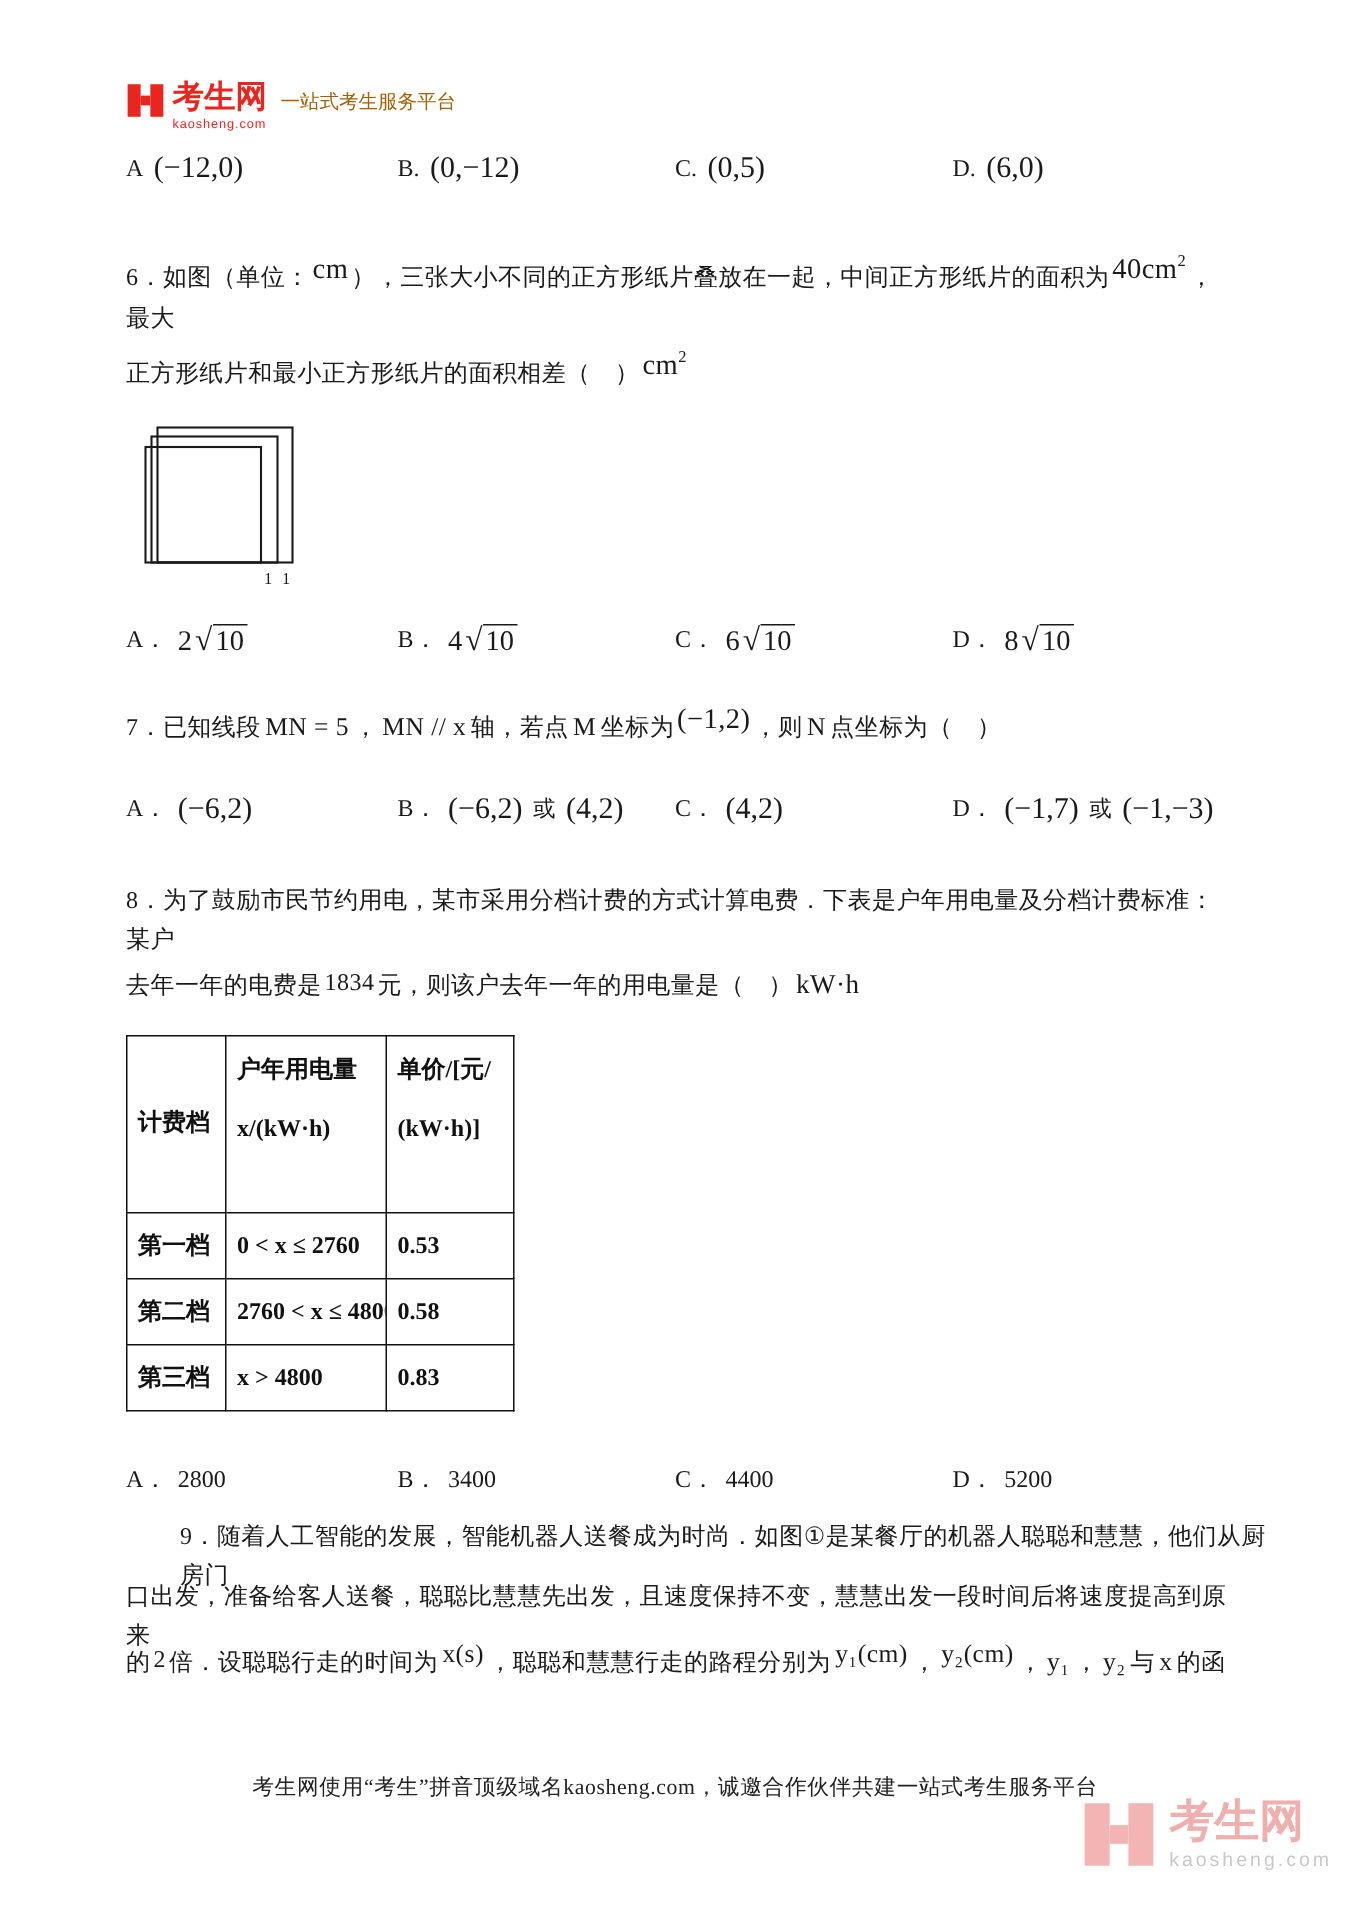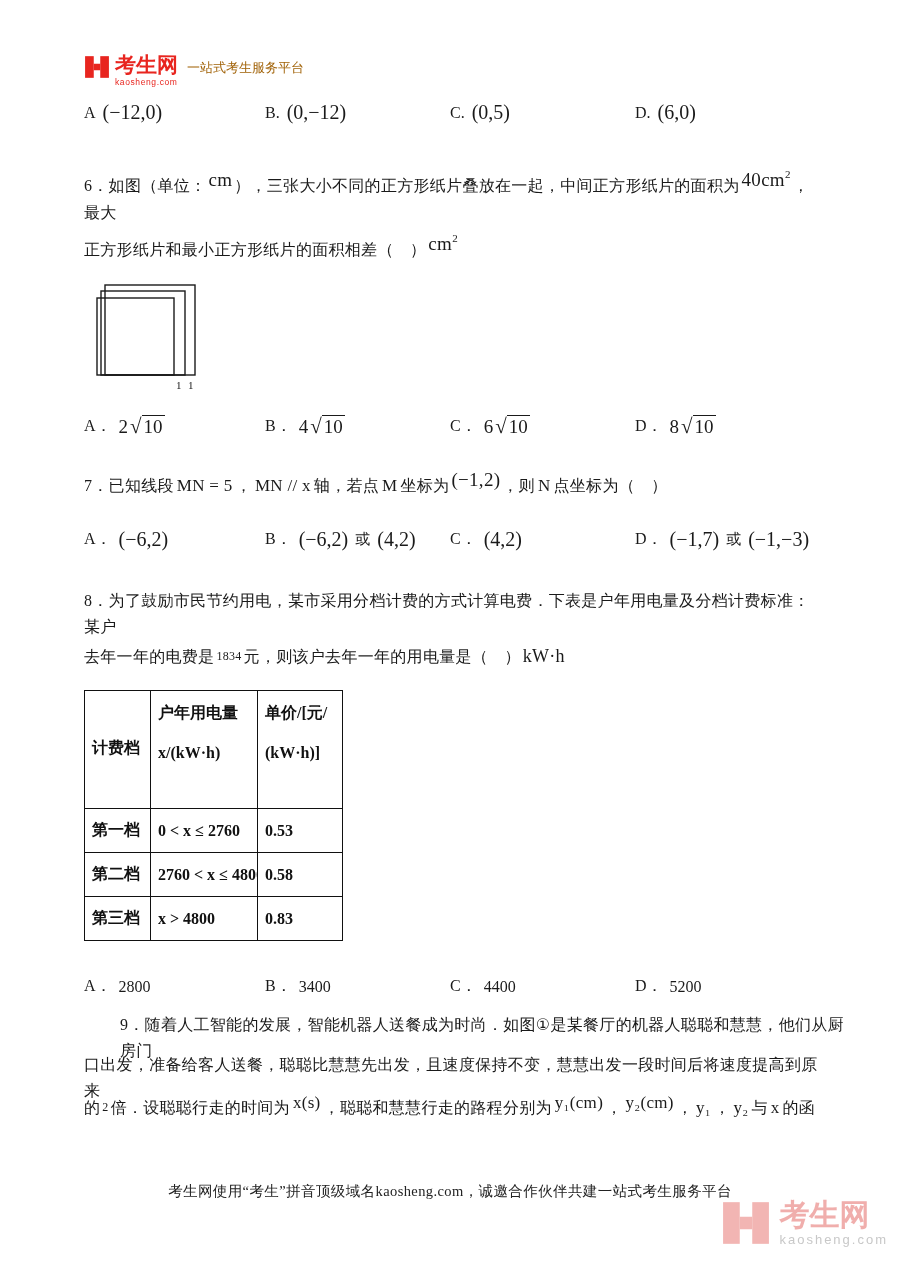--- a/index.html
+++ b/index.html
@@ -16,21 +16,21 @@
   .brand-text { display:flex; flex-direction:column; }
   .brand-name { font-size:21px; font-weight:bold; color:#e8251f; line-height:1.05; font-family:"Liberation Sans","DejaVu Sans",sans-serif; }
   .brand-domain { font-size:8.5px; color:#e8251f; letter-spacing:0.6px; margin-top:1px; font-family:"Liberation Sans","DejaVu Sans",sans-serif; }
   .brand-tagline { font-size:13px; color:#a16207; margin-left:9px; margin-top:5px; font-family:"Liberation Sans","DejaVu Sans",sans-serif; }
 
   
   .line { position:absolute; left:84px; width:738px; font-size:16px; line-height:1.6; letter-spacing:0.3px; }
   .m-raised { font-size:19px; position:relative; top:-5px; padding:0 2px; white-space:nowrap; }
   .m-raised sup { font-size:11px; position:relative; top:-1px; }
   .m-var { font-size:17px; padding:0 3px; white-space:nowrap; }
-  .m-num { font-size:12px; position:relative; top:-2px; padding:0 2px; }
+  .m-num { font-size:16px; position:relative; top:-2px; padding:0 2px; }
   .m-unit { font-size:18px; padding:0 2px; }
 
   
   .options-row { position:absolute; left:84px; width:740px; display:grid;
                  grid-template-columns:181px 185px 185px auto; align-items:center; }
   .opt { display:flex; align-items:center; gap:7px; white-space:nowrap; }
   .opt-label { font-size:16px; }
   .m-big { font-size:20px; }
   .cn-or { font-size:15px; }
   .sqrt-val { font-size:19px; display:inline-flex; align-items:baseline; }

